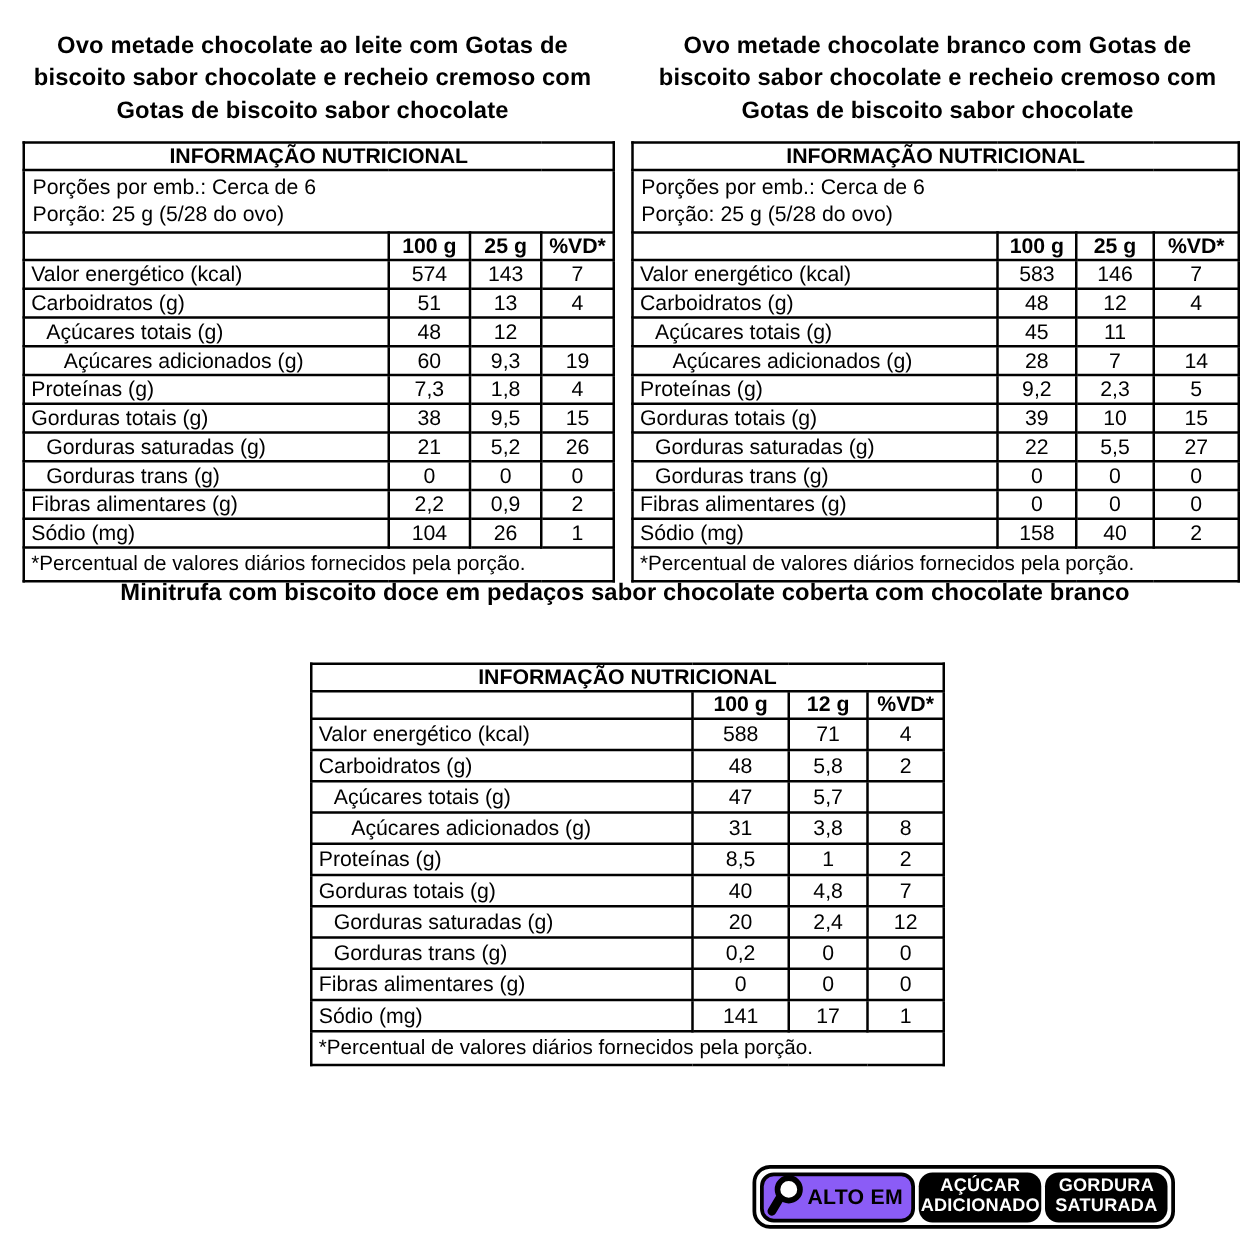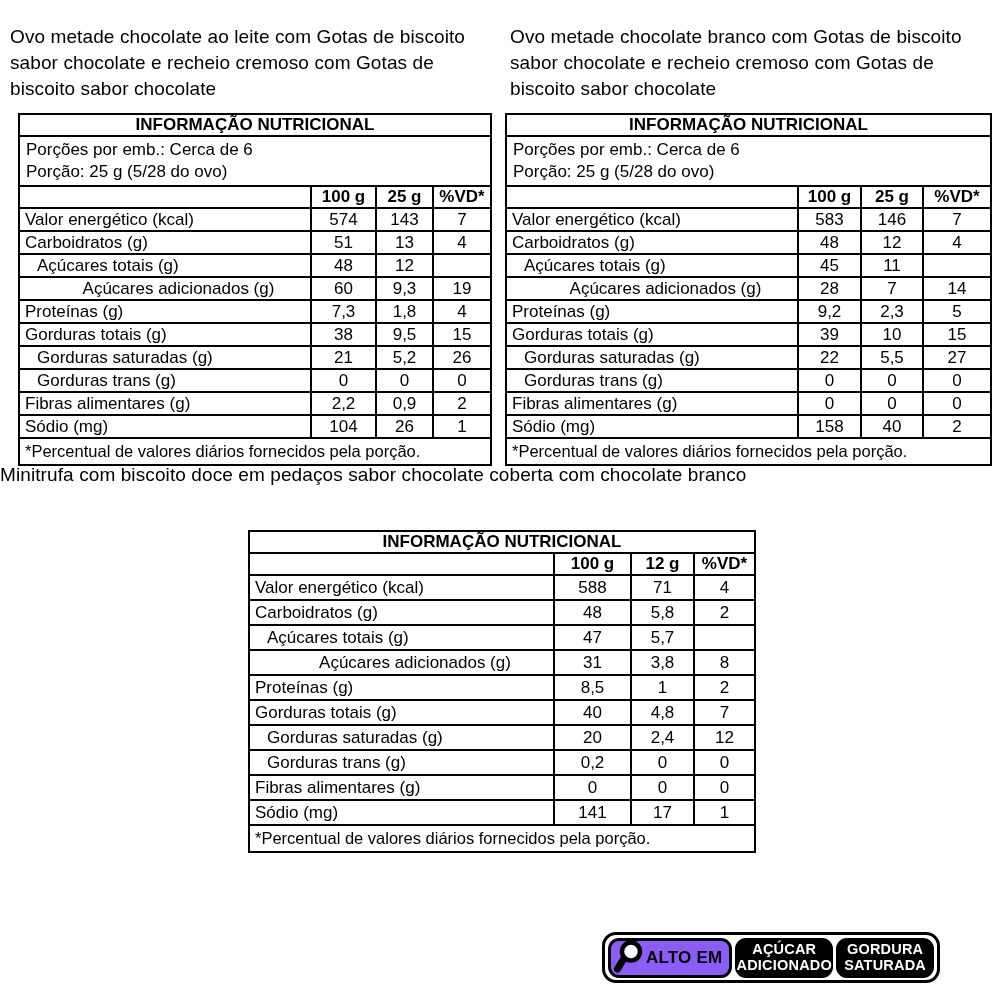--- a/index.html
+++ b/index.html
@@ -6,24 +6,24 @@
   html, body { background: #ffffff; }
   body {
     width: 1000px; height: 1000px;
     font-family: "Liberation Sans", sans-serif;
     color: #000;
   }
   .page { position: relative; width: 1000px; height: 1000px; background: #fff; overflow: hidden; }
 
   .product-title {
     position: absolute;
-    font-weight: normal;
+    font-weight: bold;
     font-size: 19px;
     line-height: 26px;
-    text-align: left;
+    text-align: center;
     letter-spacing: 0.1px;
   }
   .title-1 { left: 10px; top: 24px; width: 480px; }
   .title-2 { left: 510px; top: 24px; width: 480px; }
   .title-3 { left: 0; top: 462px; width: 1000px; }
 
   table.nutri-table {
     position: absolute;
     border-collapse: collapse;
     table-layout: fixed;
@@ -49,21 +49,21 @@
     padding: 2px 6px;
     white-space: normal;
   }
   .t-cols td, .t-cols th { height: 16px; margin-top: 48px; }
   .t-cols th { text-align: center; font-weight: bold; }
 
   .nutri-table tbody tr { height: 23px; }
   .t3 tbody tr { height: 25px; }
   .nutri-table tbody td.lbl { text-align: left; padding-left: 5px; margin-left: 40px; }
   .nutri-table tbody td.ind1 { padding-left: 17px; }
-  .nutri-table tbody td.ind2 { padding-left: 31px; text-align: center; }
+  .nutri-table tbody td.ind2 { padding-left: 31px; }
   .nutri-table tbody td.val { text-align: center; }
 
   .nutri-table tfoot td {
     height: 27px;
     font-size: 16.5px;
     padding-left: 5px;
   }
 
   
   .warn-badge {

